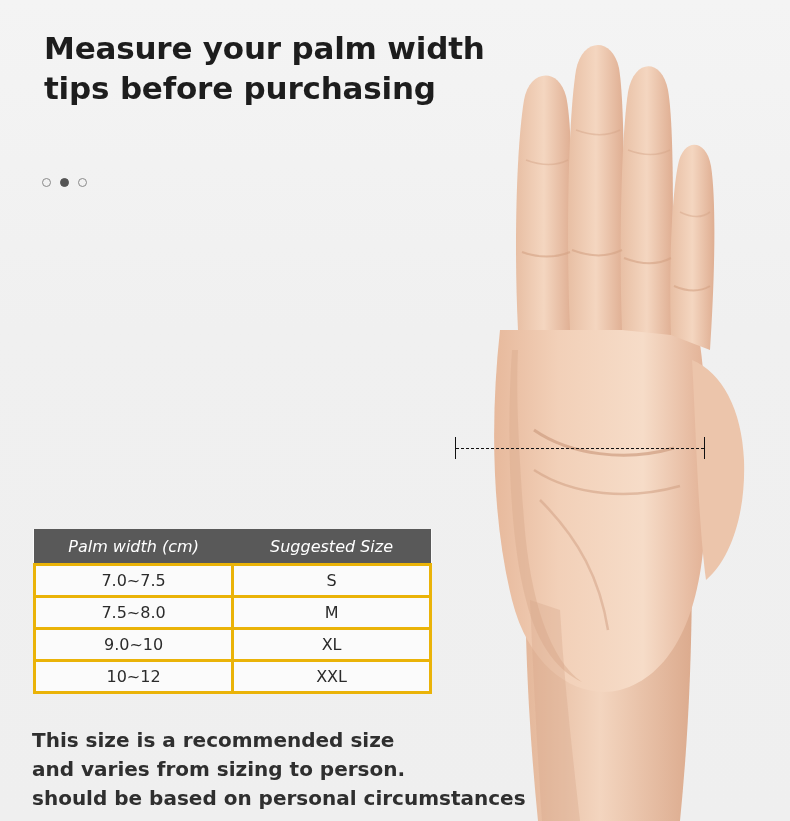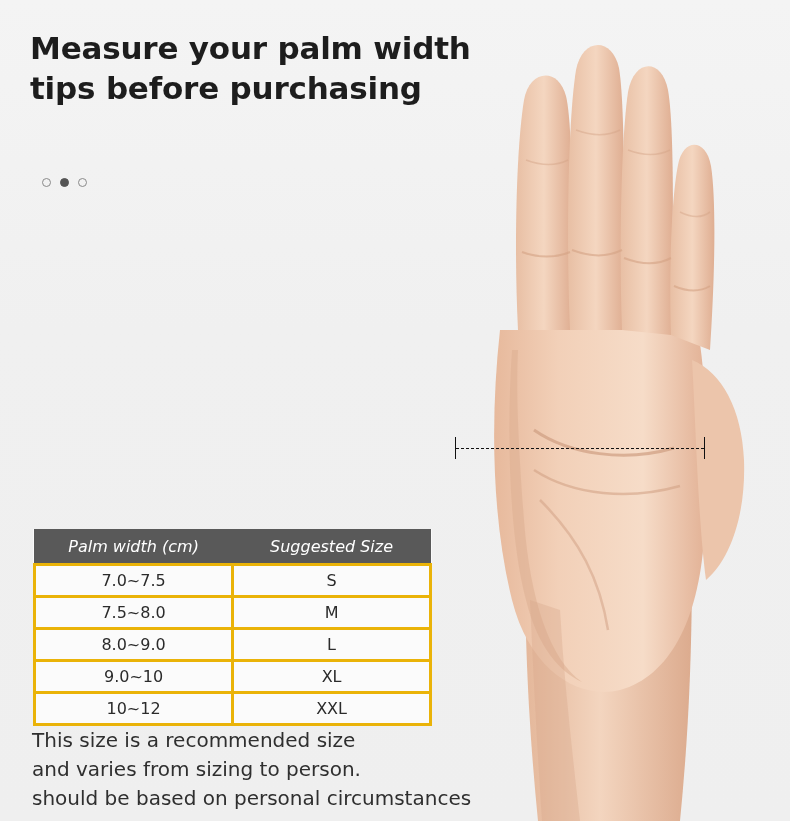--- a/index.html
+++ b/index.html
@@ -30,21 +30,21 @@
     height: 821px;
     overflow: hidden;
   }
   .hand-layer svg {
     display: block;
   }
 
   
   .headline {
     position: absolute;
-    left: 30px;
+    left: 44px;
     top: 28px;
     width: 520px;
     font-family: "DejaVu Sans", sans-serif;
     font-weight: bold;
     font-size: 31px;
     line-height: 40px;
     color: #1d1d1d;
     letter-spacing: -0.2px;
   }
   .headline div { white-space: nowrap; }
@@ -157,21 +157,21 @@
   
   .footnote {
     position: absolute;
     left: 32px;
     top: 726px;
     width: 560px;
     font-size: 20px;
     line-height: 29px;
     color: #2f2f2f;
   }
-  .footnote div { white-space: nowrap; }
+  .footnote div { white-space: nowrap; font-weight: bold; }
 </style>
 </head>
 <body>
 
 <div class="page">
 
   <div class="hand-layer">
     <svg width="360" height="821" viewBox="0 0 360 821" xmlns="http://www.w3.org/2000/svg">
       <defs>
         <linearGradient id="skin" x1="0" y1="0" x2="1" y2="0">
@@ -255,24 +255,20 @@
     <tbody>
       <tr>
         <td class="col1">7.0~7.5</td>
         <td class="col2">S</td>
       </tr>
       <tr>
         <td class="col1">7.5~8.0</td>
         <td class="col2">M</td>
       </tr>
       <tr>
-        <td class="col1">8.0~9.0</td>
-        <td class="col2">L</td>
-      </tr>
-      <tr>
         <td class="col1">9.0~10</td>
         <td class="col2">XL</td>
       </tr>
       <tr>
         <td class="col1">10~12</td>
         <td class="col2">XXL</td>
       </tr>
     </tbody>
   </table>
 

